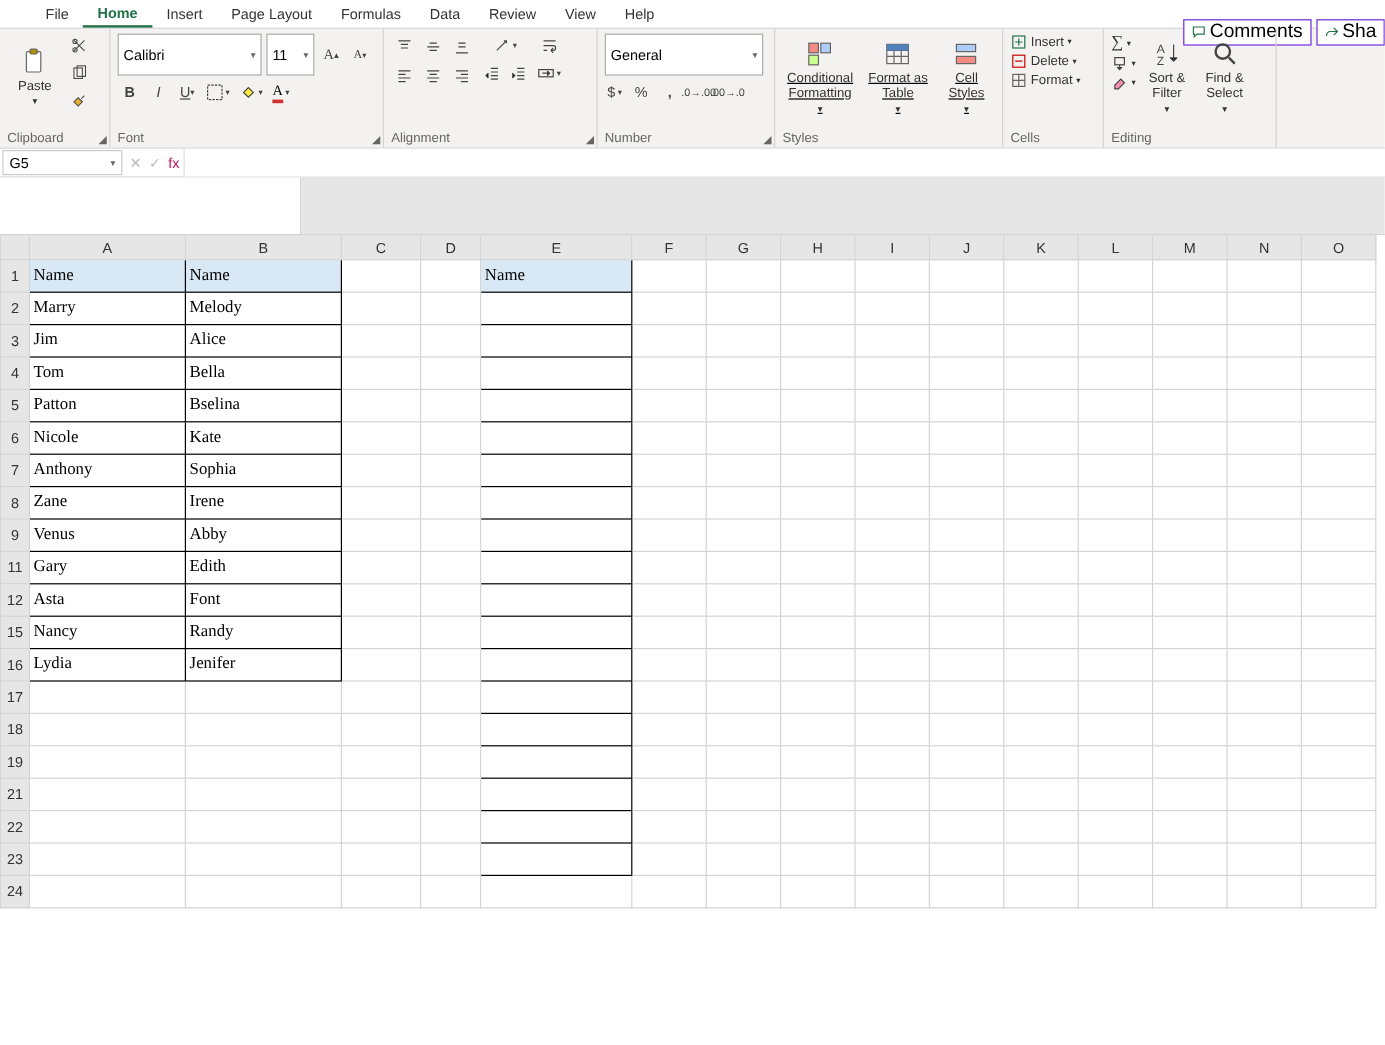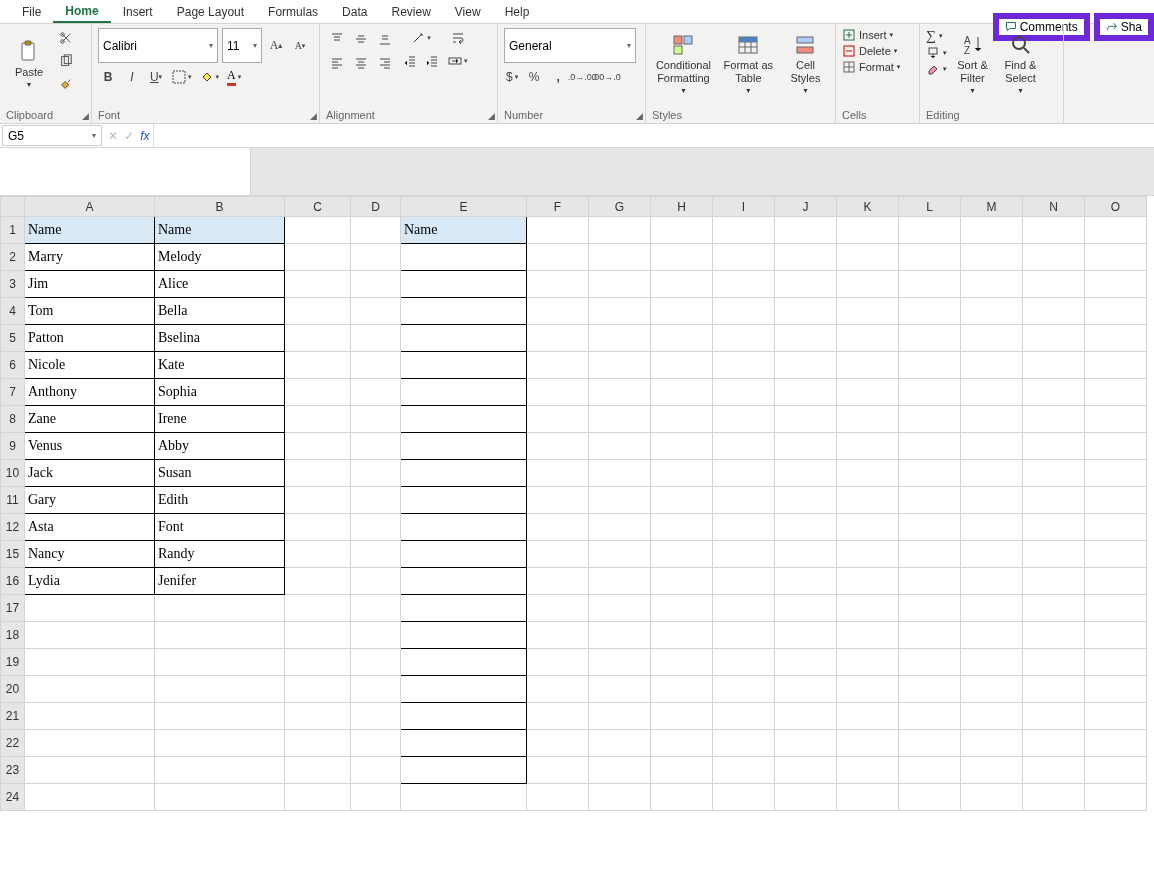--- a/index.html
+++ b/index.html
@@ -1,23 +1,23 @@
 <!DOCTYPE html>
 <html><head>
 <meta charset="utf-8">
 <style>
 * { box-sizing: border-box; margin: 0; padding: 0; font-family: "Segoe UI", Arial, sans-serif; }
 body { background: #fff; overflow: hidden; width: 1154px; height: 871px; position: relative; }
 
 
-.menubar { display: flex; align-items: center; height: 24px; background: #fff; border-bottom: 1px solid #d4d4d4; font-size: 12px; padding-left: 10px; position: relative; }
+.menubar { display: flex; align-items: center; height: 24px; background: #fff; border-bottom: 1px solid #d4d4d4; font-size: 12px; padding-left: 26px; position: relative; }
 .menubar .tab { padding: 3px 12px; cursor: pointer; color: #333; }
 .menubar .tab.active { color: #217346; border-bottom: 2px solid #217346; font-weight: 600; }
 .menubar .right { position: absolute; right: 0; display: flex; gap: 4px; }
-.menubar .rbtn { border: 6px solid #6d28d9; padding: 1px 6px; font-size: 12px; display: flex; align-items: center; gap: 3px; background: #fff; margin-top: 30px; }
+.menubar .rbtn { border: 1px solid #6d28d9; padding: 1px 6px; font-size: 16px; display: flex; align-items: center; gap: 3px; background: #fff; margin-top: 30px; }
 .menubar .rbtn svg { width: 12px; height: 12px; }
 
 
 .ribbon { height: 100px; background: #f3f2f1; border-bottom: 1px solid #d4d4d4; display: flex; }
 .group { border-right: 1px solid #d4d4d4; display: flex; flex-direction: column; justify-content: space-between; padding: 4px 6px 2px 6px; position: relative; }
 .group-label { font-size: 11px; color: #666; text-align: left; padding-top: 2px; }
 .group-label .launcher { position: absolute; right: 2px; bottom: 2px; font-size: 9px; color: #666; }
 .group-body { flex: 1; display: flex; align-items: flex-start; gap: 4px; }
 
 .big-btn { display: flex; flex-direction: column; align-items: center; justify-content: center; width: 46px; height: 72px; font-size: 11px; color: #333; gap: 2px; }
@@ -32,21 +32,21 @@
 .font-row1 { display: flex; gap: 4px; align-items: center; }
 .font-row2 { display: flex; gap: 4px; align-items: center; margin-top: 4px; }
 .combo { border: 1px solid #ababab; background: #fff; font-size: 12px; height: 35px; display: flex; align-items: center; padding: 0 4px; text-align: center; }
 .combo .caret { margin-left: auto; font-size: 8px; color: #666; }
 .font-name { width: 120px; }
 .font-size { width: 40px; }
 
 .align-grid { display: grid; grid-template-columns: repeat(3, 22px); grid-template-rows: repeat(2, 22px); gap: 2px; }
 .align-grid .mini-btn { width: 22px; height: 22px; }
 
-.styles-row { display: flex; gap: 6px; }
+.styles-row { display: flex; gap: 6px; text-decoration: underline; }
 .cells-col { display: flex; flex-direction: column; gap: 2px; }
 .cells-item { display: flex; align-items: center; gap: 3px; font-size: 11px; color: #333; }
 .cells-item svg { width: 14px; height: 14px; }
 
 
 .fbar { height: 24px; border-bottom: 1px solid #d4d4d4; display: flex; align-items: stretch; background: #fff; }
 .namebox { width: 100px; border: 1px solid #ccc; margin: 1px 2px; display: flex; align-items: center; padding: 0 5px; font-size: 12px; background: #fff; }
 .namebox .caret { margin-left: auto; font-size: 8px; color: #666; }
 .fx-controls { display: flex; align-items: center; padding: 0 4px; gap: 6px; border-right: 1px solid #ddd; }
 .fx-controls span { color: #bbb; font-size: 12px; }
@@ -386,21 +386,21 @@
 </div>
 
 <div class="fbar">
   <div class="namebox">
     <span>G5</span>
     <span class="caret">▾</span>
   </div>
   <div class="fx-controls">
     <span>✕</span>
     <span>✓</span>
-    <span style="font-style:italic;color:#1d4ed8">fx</span>
+    <span style="color:#be185d">fx</span>
   </div>
   <input class="fx-input" value="" style="">
 </div>
 <div class="fbar-pad"></div>
 
 <div class="sheet-wrap">
   <table class="sheet" id="grid">
       <thead>
         <tr>
           <th class="corner"></th>
@@ -578,38 +578,20 @@
           <td class="colH "></td>
           <td class="colI "></td>
           <td class="colJ "></td>
           <td class="colK "></td>
           <td class="colL "></td>
           <td class="colM "></td>
           <td class="colN "></td>
           <td class="colO "></td>
         </tr>
         <tr>
-          <th class="rowhead">10</th>
-          <td class="colA data-border">Jack</td>
-          <td class="colB data-border">Susan</td>
-          <td class="colC "></td>
-          <td class="colD "></td>
-          <td class="colE data-border"></td>
-          <td class="colF "></td>
-          <td class="colG "></td>
-          <td class="colH "></td>
-          <td class="colI "></td>
-          <td class="colJ "></td>
-          <td class="colK "></td>
-          <td class="colL "></td>
-          <td class="colM "></td>
-          <td class="colN "></td>
-          <td class="colO "></td>
-        </tr>
-        <tr>
           <th class="rowhead">11</th>
           <td class="colA data-border">Gary</td>
           <td class="colB data-border">Edith</td>
           <td class="colC "></td>
           <td class="colD "></td>
           <td class="colE data-border"></td>
           <td class="colF "></td>
           <td class="colG "></td>
           <td class="colH "></td>
           <td class="colI "></td>
@@ -722,38 +704,20 @@
           <td class="colH "></td>
           <td class="colI "></td>
           <td class="colJ "></td>
           <td class="colK "></td>
           <td class="colL "></td>
           <td class="colM "></td>
           <td class="colN "></td>
           <td class="colO "></td>
         </tr>
         <tr>
-          <th class="rowhead">20</th>
-          <td class="colA "></td>
-          <td class="colB "></td>
-          <td class="colC "></td>
-          <td class="colD "></td>
-          <td class="colE data-border"></td>
-          <td class="colF "></td>
-          <td class="colG "></td>
-          <td class="colH "></td>
-          <td class="colI "></td>
-          <td class="colJ "></td>
-          <td class="colK "></td>
-          <td class="colL "></td>
-          <td class="colM "></td>
-          <td class="colN "></td>
-          <td class="colO "></td>
-        </tr>
-        <tr>
           <th class="rowhead">21</th>
           <td class="colA "></td>
           <td class="colB "></td>
           <td class="colC "></td>
           <td class="colD "></td>
           <td class="colE data-border"></td>
           <td class="colF "></td>
           <td class="colG "></td>
           <td class="colH "></td>
           <td class="colI "></td>

